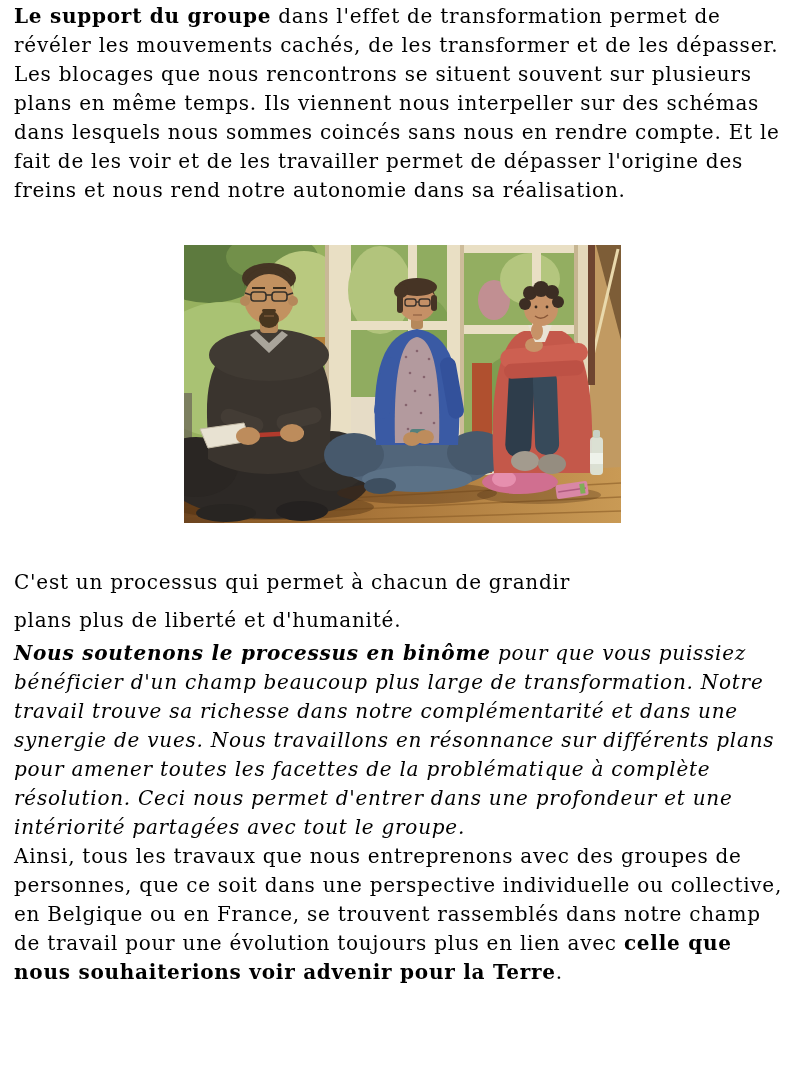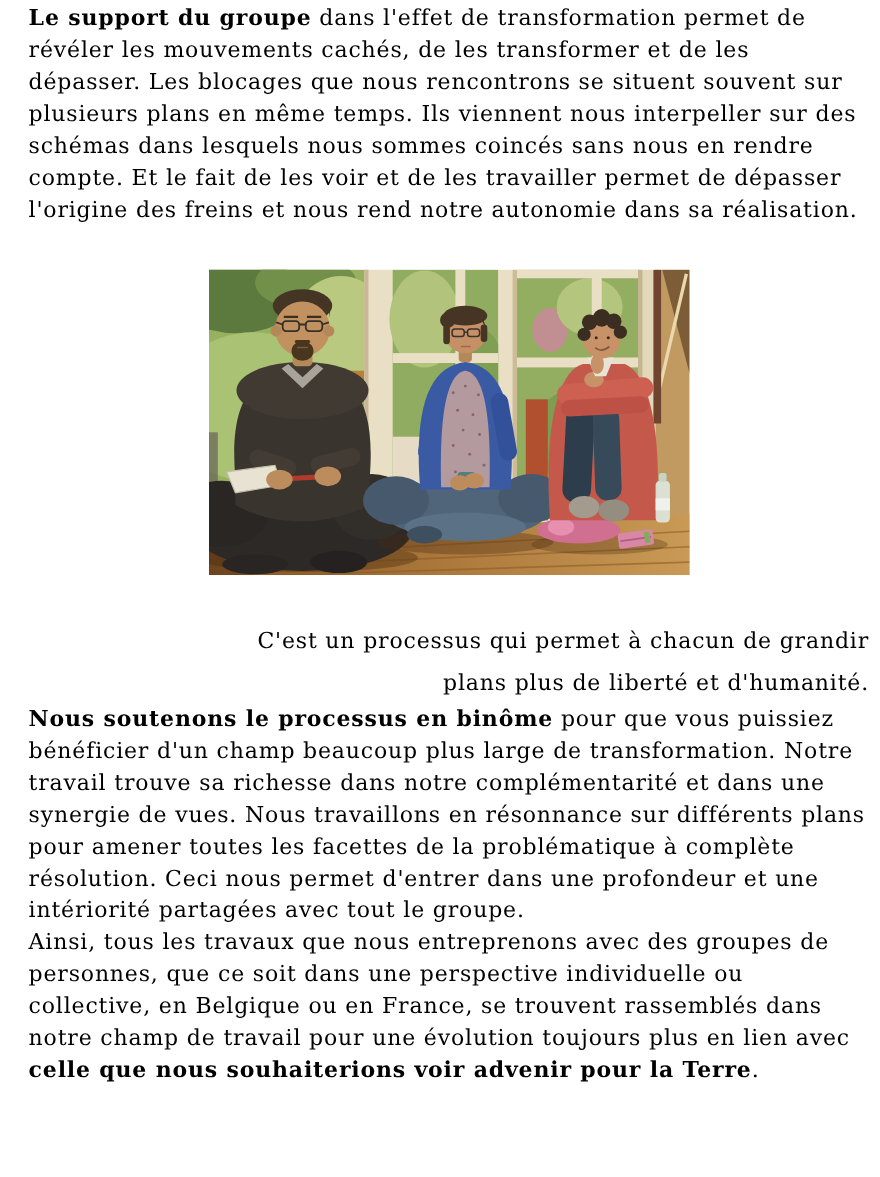--- a/index.html
+++ b/index.html
@@ -3,45 +3,45 @@
 <meta charset="utf-8">
 <style>
   html, body { margin: 0; padding: 0; }
   body {
     width: 800px; height: 1070px;
     background: #ffffff;
     color: #000000;
     font-family: "DejaVu Serif", "Liberation Serif", serif;
     overflow: hidden;
   }
-  .page { padding: 2px 10px 0 26px; }
+  .page { padding: 2px 10px 0 14px; }
   p.para {
     margin: 0;
     font-size: 20px;
     line-height: 29px;
     letter-spacing: 0.75px;
     text-align: left;
   }
   p.para strong { font-weight: bold; }
   figure.photo {
     display: block;
     margin: 40px auto 0 auto;
     width: 437px; height: 278px;
     padding: 0;
     overflow: hidden;
   }
   figure.photo svg { display: block; }
   .quote {
     margin-top: 40px;
-    text-align: right;
+    text-align: left;
     font-size: 20px;
     line-height: 38px;
     letter-spacing: 0.75px;
   }
-  .para-2 { margin-top: 43px; }
+  .para-2 { margin-top: 43px; font-style: italic; }
   .para-3 { margin-top: 45px; }
 </style>
 </head>
 <body>
 
 <div class="page">
 
   <p class="para para-1"><strong>Le support du groupe</strong><span> dans l'effet de transformation permet de révéler les mouvements cachés, de les transformer et de les dépasser. Les blocages que nous rencontrons se situent souvent sur plusieurs plans en même temps. Ils viennent nous interpeller sur des schémas dans lesquels nous sommes coincés sans nous en rendre compte. Et le fait de les voir et de les travailler permet de dépasser l'origine des freins et nous rend notre autonomie dans sa réalisation.</span></p>
 
   <figure class="photo" aria-label="Trois personnes assises en tailleur sur un plancher en bois devant de grandes fenêtres donnant sur un jardin : un homme à lunettes en pull sombre tenant un stylo rouge, une jeune femme à lunettes en gilet bleu, et une femme souriante en gilet corail, les bras croisés sur les genoux">

